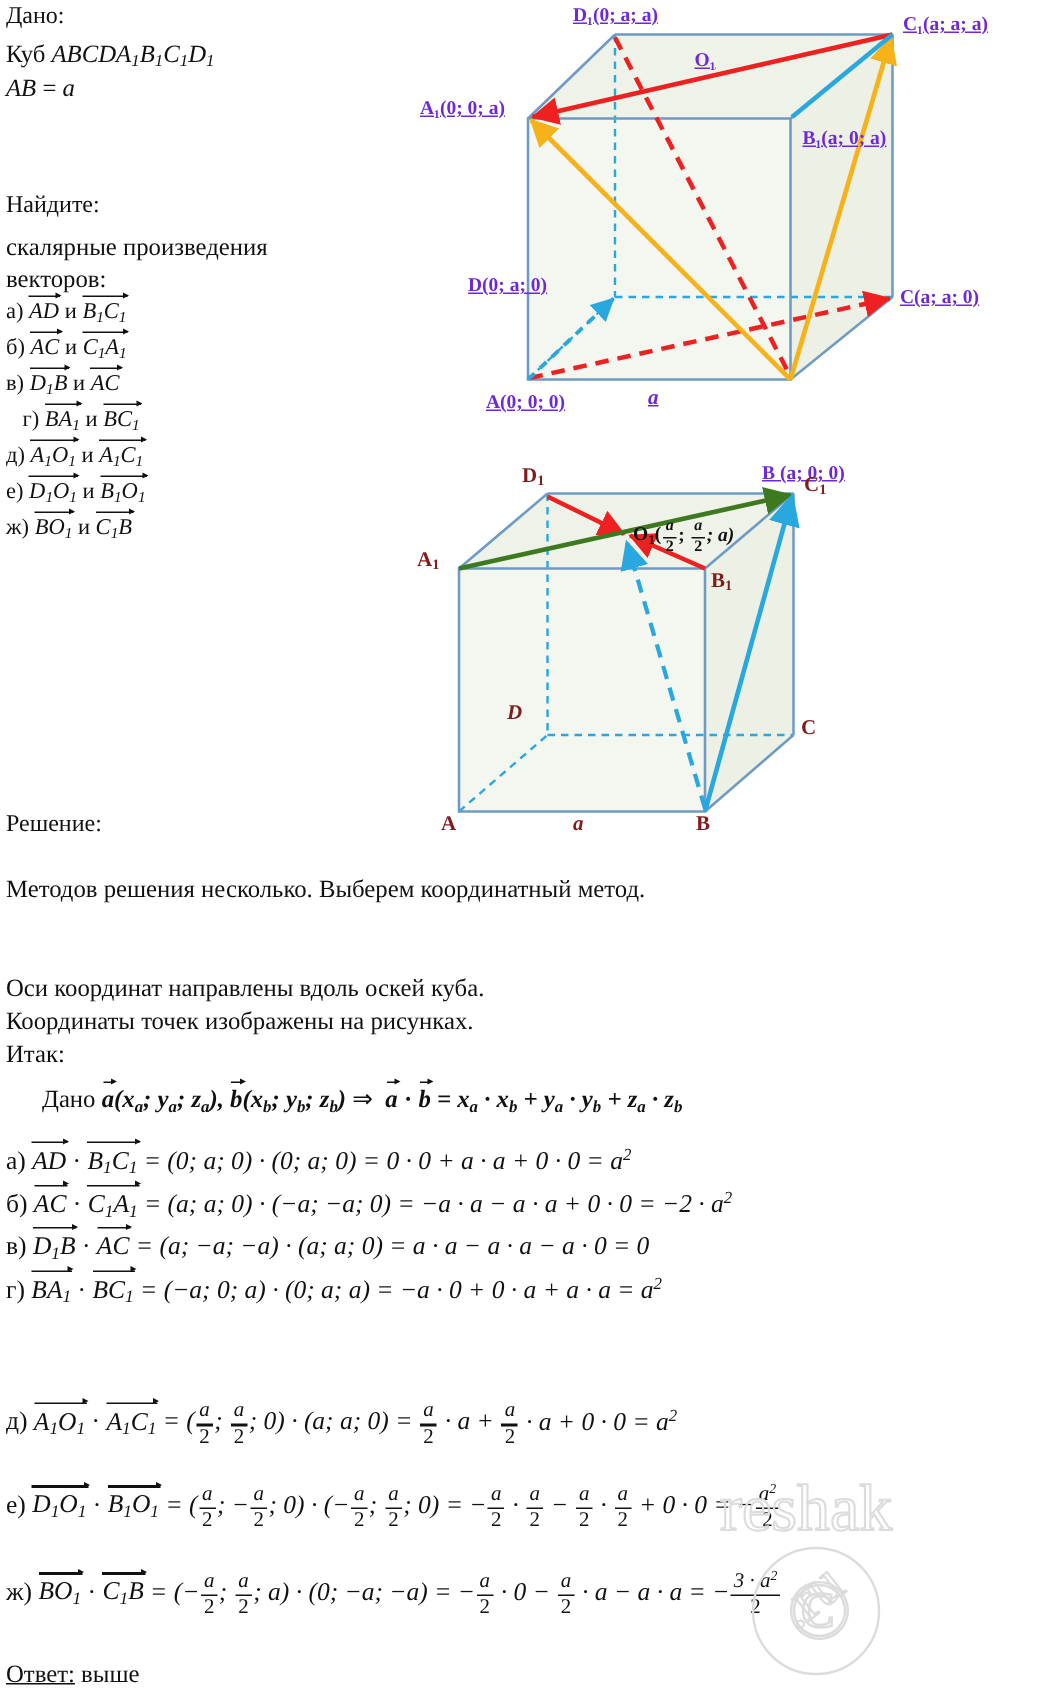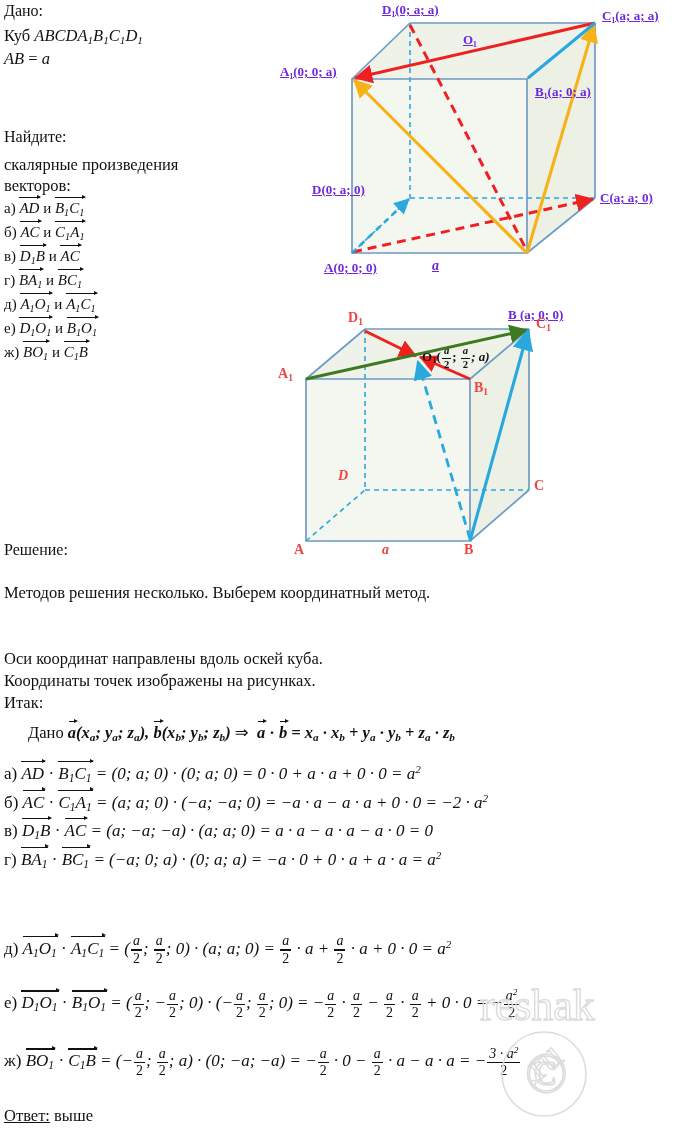--- a/index.html
+++ b/index.html
@@ -30,21 +30,21 @@
   .bvec::before{content:"";position:absolute;right:-2px;top:-2.2px;
     border-left:4px solid #111;border-top:2.4px solid transparent;border-bottom:2.4px solid transparent;}
   
   .frac{display:inline-block;vertical-align:-0.52em;text-align:center;font-style:italic;line-height:1.02;margin:0 1px;}
   .frac .n{display:block;font-size:0.82em;padding:0 2px;}
   .frac .bar{display:block;height:1.3px;background:#111;margin:1px 0;}
   .frac .d{display:block;font-size:0.82em;padding:0 2px;font-style:normal;}
   .eqrow{font-size:17px;white-space:nowrap;}
   
   .dlab{position:absolute;font-size:13px;font-weight:bold;white-space:nowrap;color:#6d28d9;text-decoration:underline;}
-  .dlab2{position:absolute;font-size:14px;font-weight:bold;white-space:nowrap;color:#ef4444;}
+  .dlab2{position:absolute;font-size:14px;font-weight:bold;white-space:nowrap;color:#7f1d1d;}
   .ital{font-style:italic;font-weight:bold;}
   .wm{position:absolute;pointer-events:none;}
   svg{display:block;}
 </style>
 </head>
 <body>
 
 <div class="pg">
 
   <div class="abs hdr" style="left:4px;top:2px;">Дано:</div>
@@ -56,21 +56,21 @@
   </div>
 
   <div class="abs hdr" style="left:4px;top:128px;">Найдите:</div>
   <div class="abs txt" style="left:4px;top:155px;">скалярные произведения</div>
   <div class="abs txt" style="left:4px;top:176px;">векторов:</div>
 
   <div class="abs" id="find-list" style="left:4px;top:198px;">
       <div class="small" style="position: absolute; left: 0px; top: 0px; white-space: nowrap;"><span>а) </span><span class="vec">AD</span><span> и </span><span class="vec">B<span class="sub">1</span>C<span class="sub">1</span></span></div>
       <div class="small" style="position: absolute; left: 0px; top: 24px; white-space: nowrap;"><span>б) </span><span class="vec">AC</span><span> и </span><span class="vec">C<span class="sub">1</span>A<span class="sub">1</span></span></div>
       <div class="small" style="position: absolute; left: 0px; top: 48px; white-space: nowrap;"><span>в) </span><span class="vec">D<span class="sub">1</span>B</span><span> и </span><span class="vec">AC</span></div>
-      <div class="small" style="position: absolute; left: 0px; top: 72px; white-space: nowrap;"><span>г) </span><span class="vec">BA<span class="sub">1</span></span><span> и </span><span class="vec">BC<span class="sub">1</span></span></div>
+      <div class="small" style="position: absolute; left: 11px; top: 72px; white-space: nowrap;"><span>г) </span><span class="vec">BA<span class="sub">1</span></span><span> и </span><span class="vec">BC<span class="sub">1</span></span></div>
       <div class="small" style="position: absolute; left: 0px; top: 96px; white-space: nowrap;"><span>д) </span><span class="vec">A<span class="sub">1</span>O<span class="sub">1</span></span><span> и </span><span class="vec">A<span class="sub">1</span>C<span class="sub">1</span></span></div>
       <div class="small" style="position: absolute; left: 0px; top: 120px; white-space: nowrap;"><span>е) </span><span class="vec">D<span class="sub">1</span>O<span class="sub">1</span></span><span> и </span><span class="vec">B<span class="sub">1</span>O<span class="sub">1</span></span></div>
       <div class="small" style="position: absolute; left: 0px; top: 144px; white-space: nowrap;"><span>ж) </span><span class="vec">BO<span class="sub">1</span></span><span> и </span><span class="vec">C<span class="sub">1</span>B</span></div>
     </div>
 
   <div class="abs" style="left:280px;top:0px;width:420px;height:292px;">
     <svg width="420" height="292" viewBox="0 0 420 292">
 
       <polygon points="72,79 247,79 247,253 72,253" fill="#f4f6f0"></polygon>
       <polygon points="72,79 130,23 315,23 247,79" fill="#eef2e8"></polygon>

